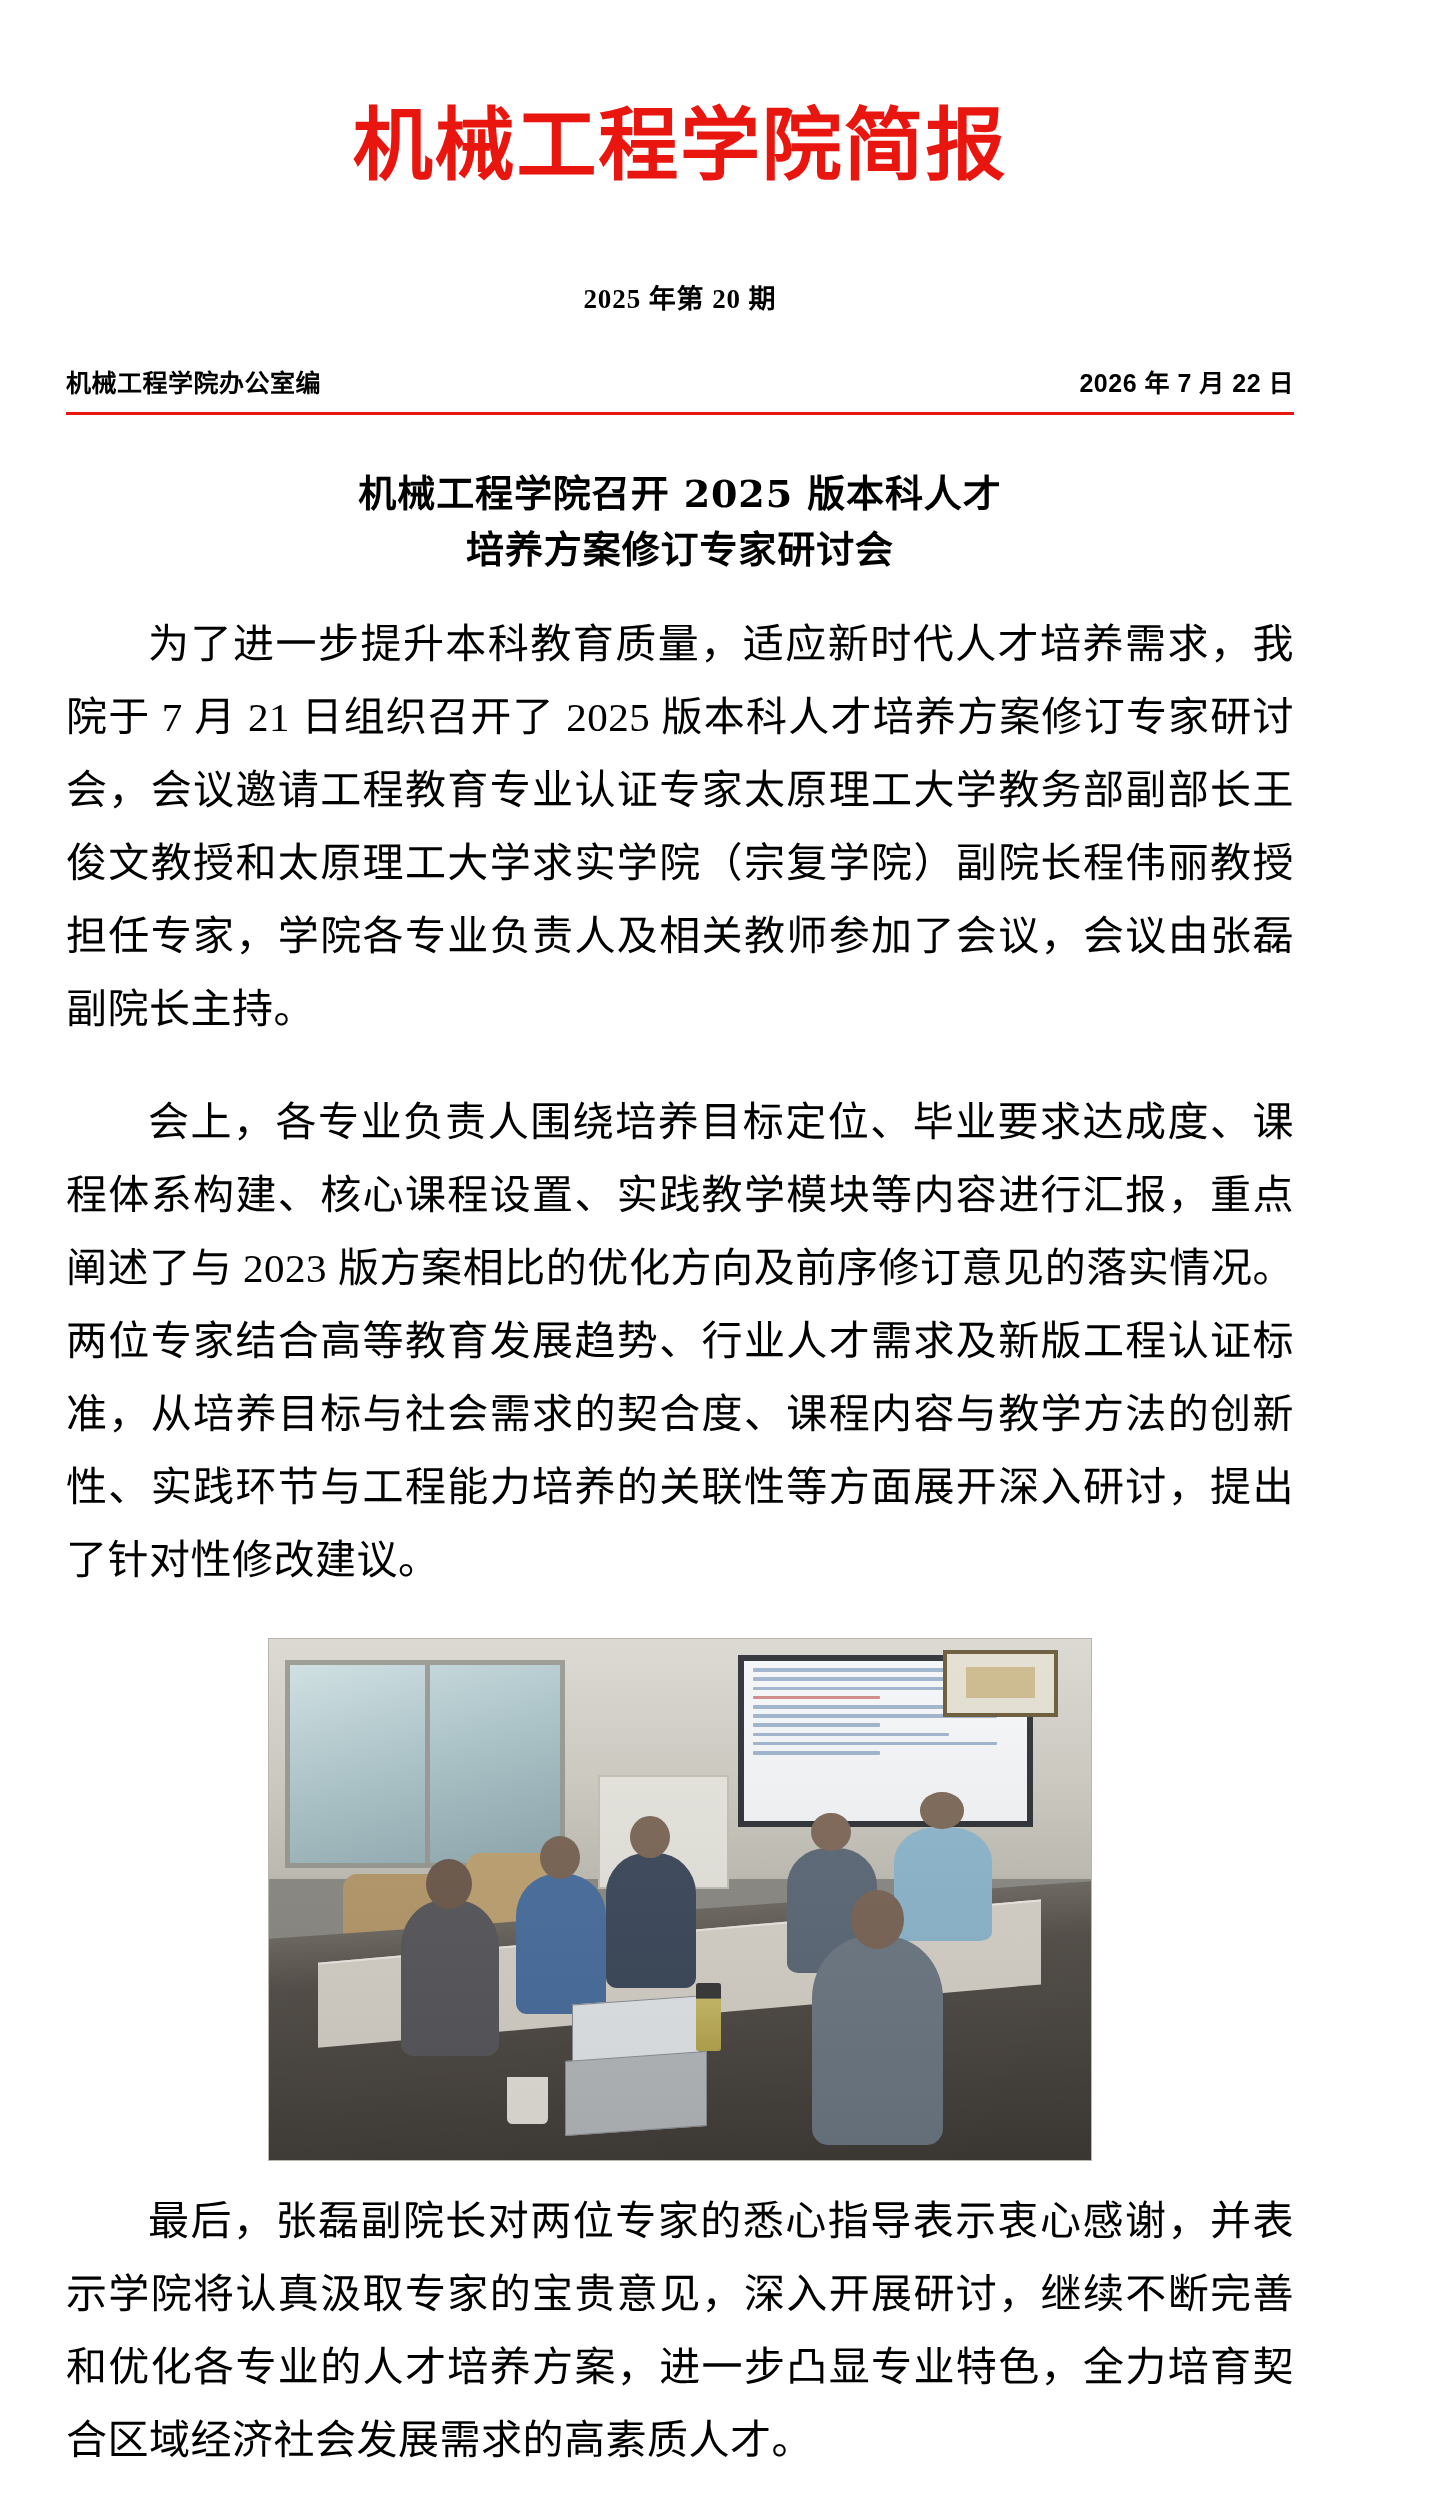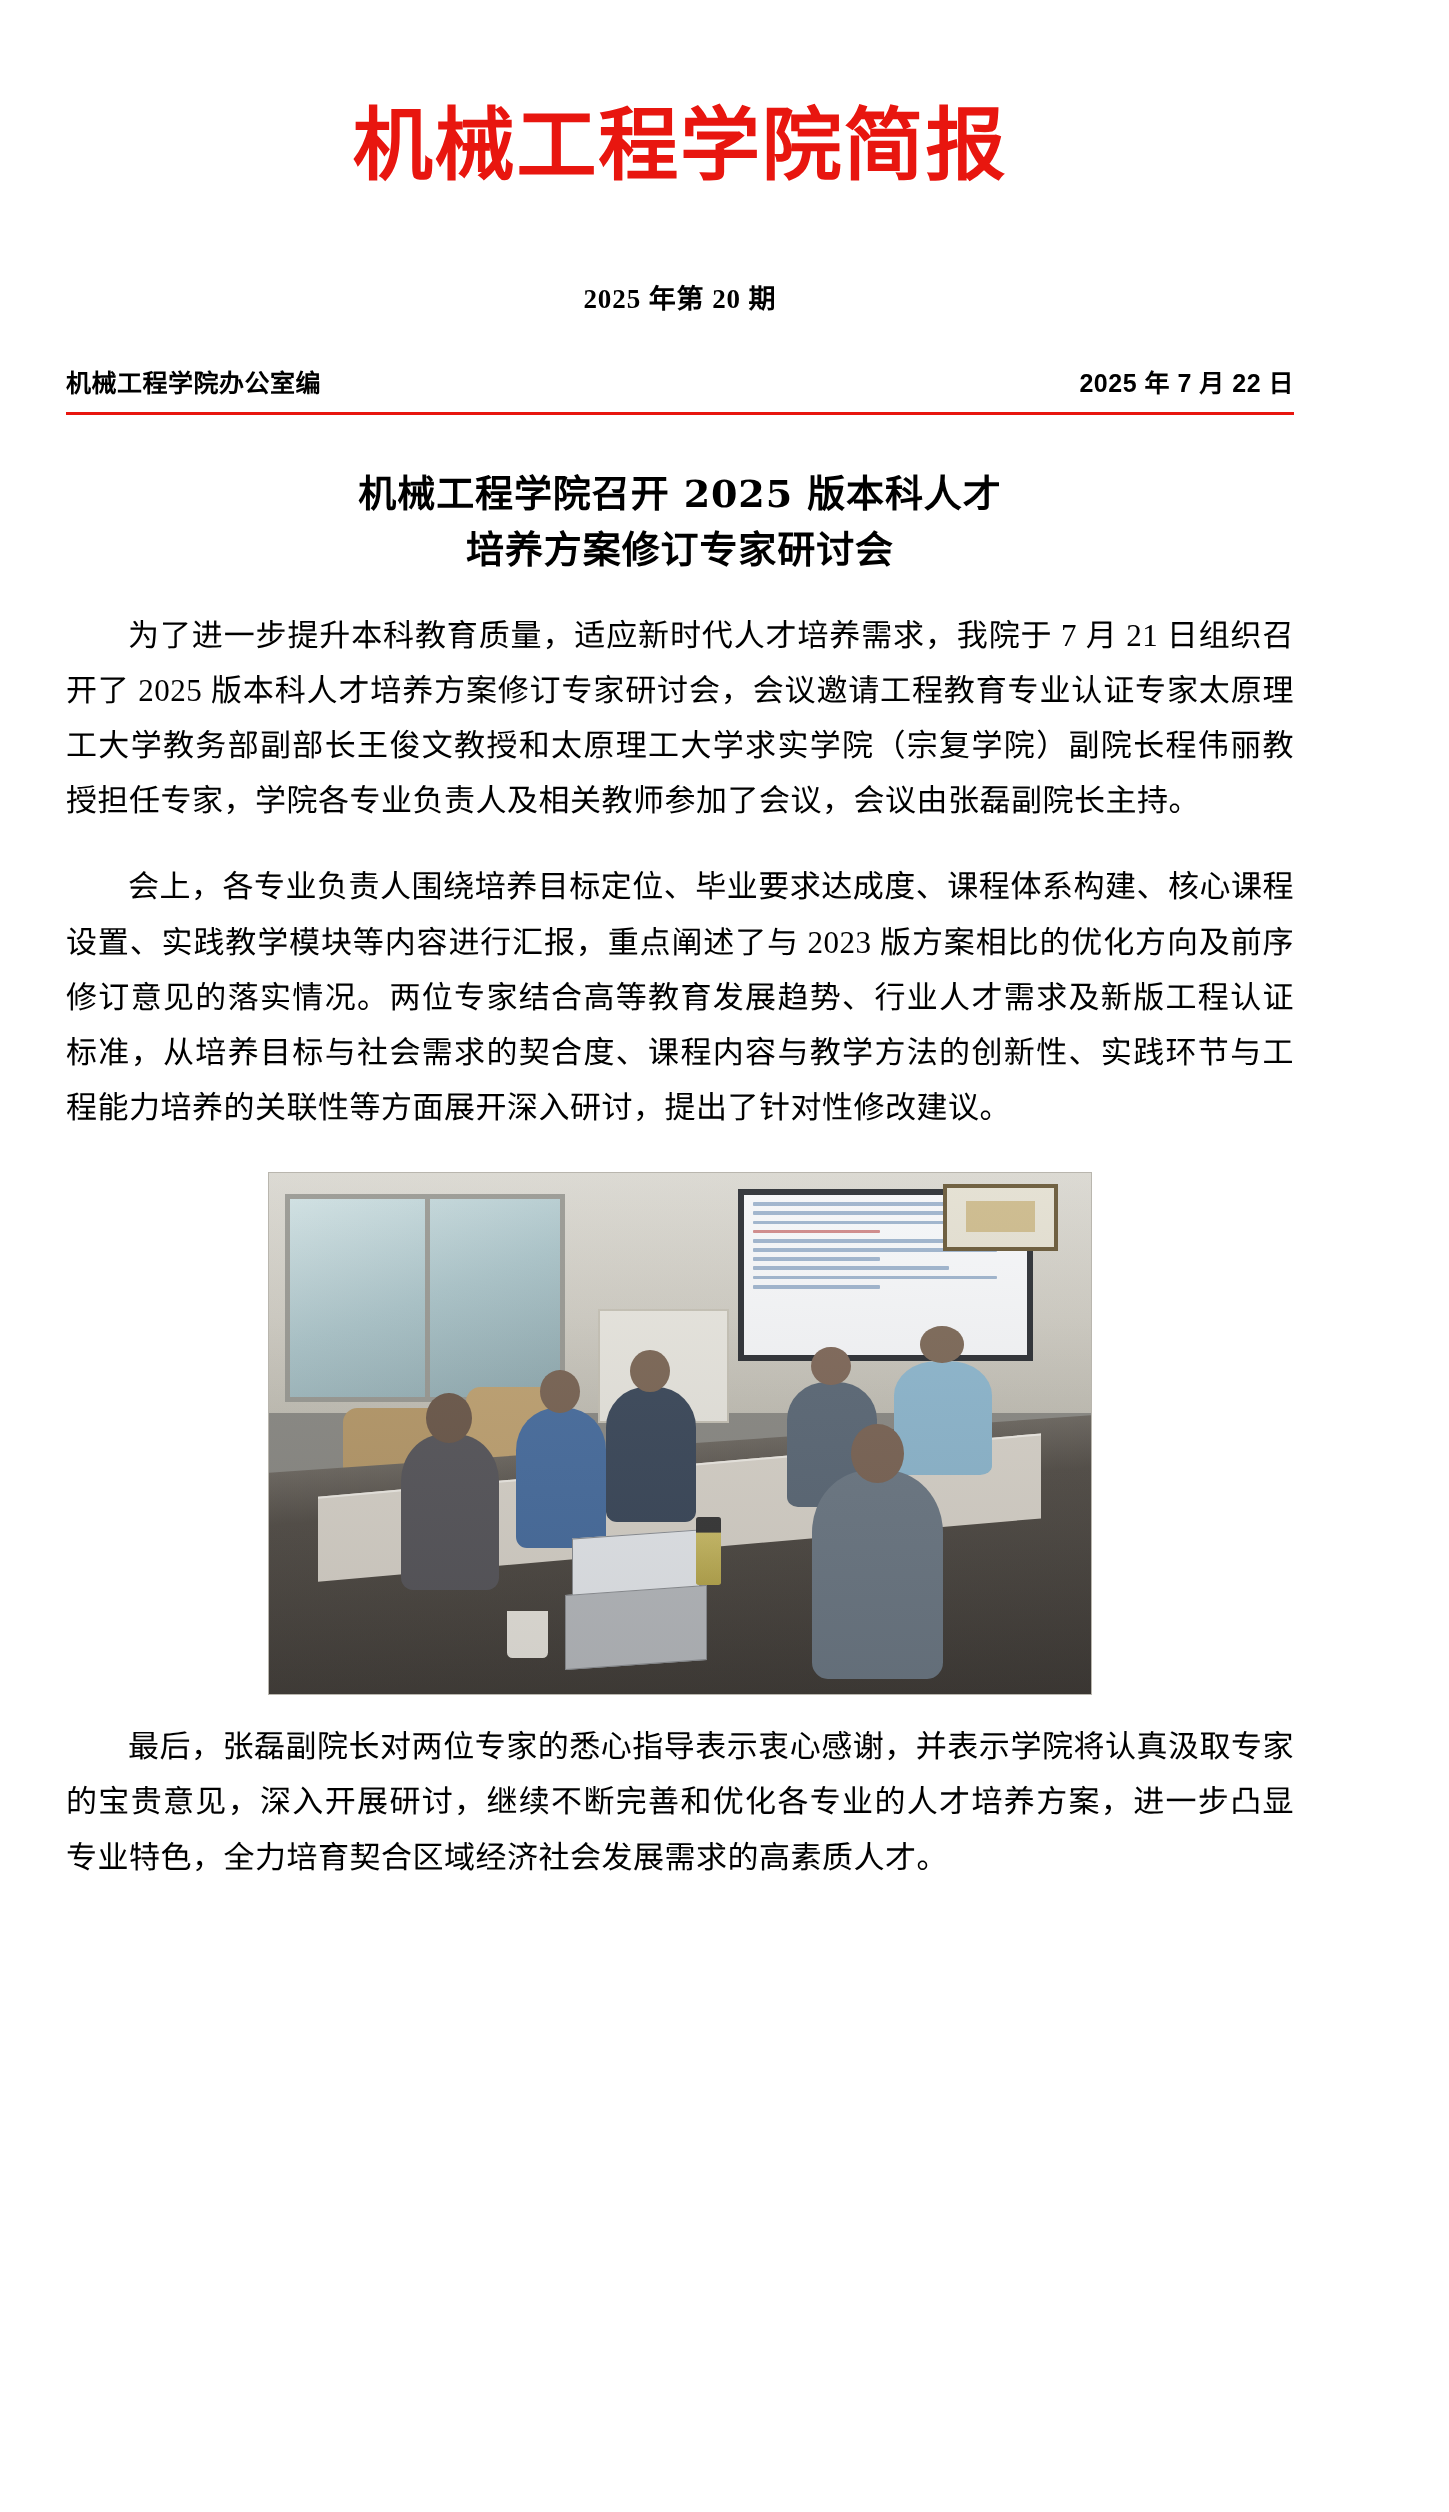--- a/index.html
+++ b/index.html
@@ -79,21 +79,21 @@
     line-height: 1.45;
     letter-spacing: 0.9px;
   }
   .article-title .line {
     display: block;
   }
 
   .para {
     margin-top: 24px;
     font-family: "Liberation Serif", "DejaVu Serif", serif;
-    font-size: 31px;
+    font-size: 41px;
     line-height: 1.78;
     text-align: justify;
     text-justify: inter-ideograph;
     text-indent: 2em;
     letter-spacing: 0.5px;
   }
   .para:first-of-type {
     margin-top: 31px;
   }
 
@@ -216,21 +216,21 @@
 <div class="page">
 
   <div class="masthead">
     <div class="masthead-title">机械工程学院简报</div>
   </div>
 
   <div class="issue-line">2025 年第 20 期</div>
 
   <div class="byline-row">
     <div class="byline-left">机械工程学院办公室编</div>
-    <div class="byline-right">2025 年 7 月 22 日</div>
+    <div class="byline-right">2026 年 7 月 22 日</div>
   </div>
 
   <div class="red-rule"></div>
 
   <div class="article-title">
     <span class="line">机械工程学院召开 2025 版本科人才</span>
     <span class="line">培养方案修订专家研讨会</span>
   </div>
 
   <p class="para">为了进一步提升本科教育质量，适应新时代人才培养需求，我院于 7 月 21 日组织召开了 2025 版本科人才培养方案修订专家研讨会，会议邀请工程教育专业认证专家太原理工大学教务部副部长王俊文教授和太原理工大学求实学院（宗复学院）副院长程伟丽教授担任专家，学院各专业负责人及相关教师参加了会议，会议由张磊副院长主持。</p>

